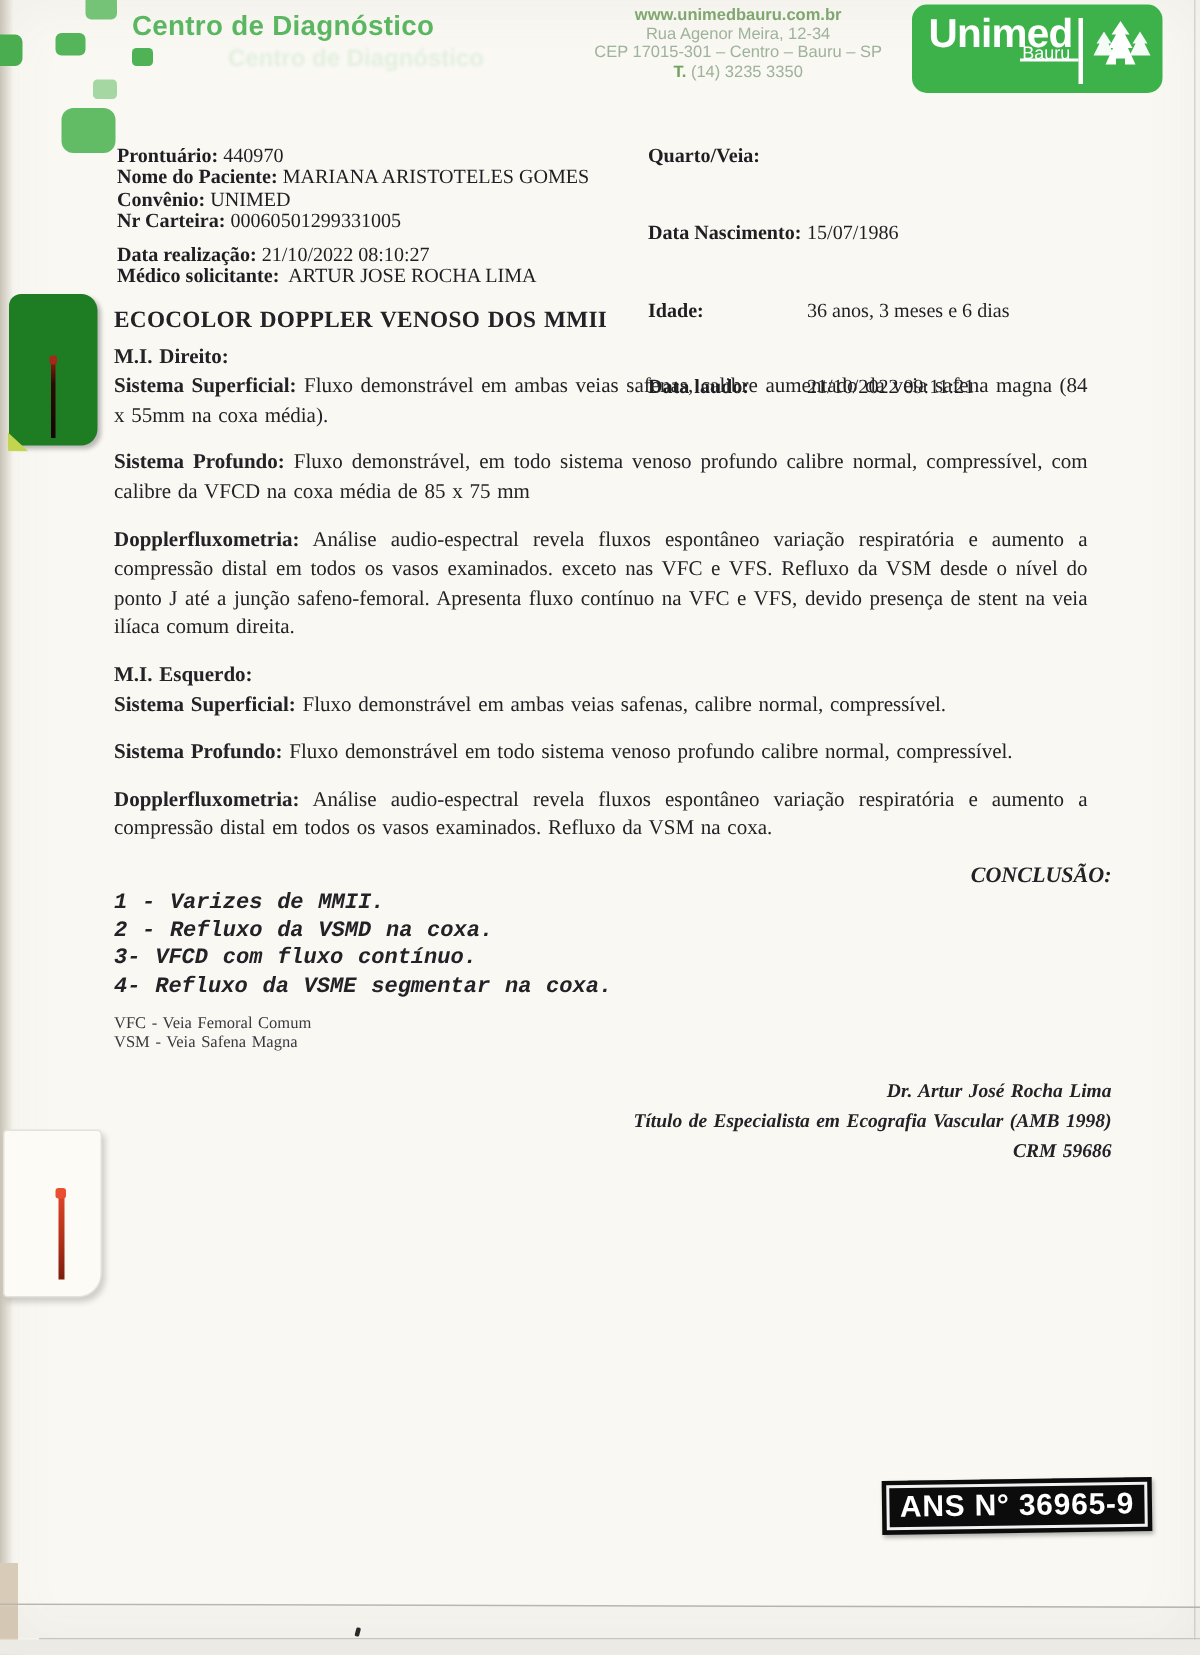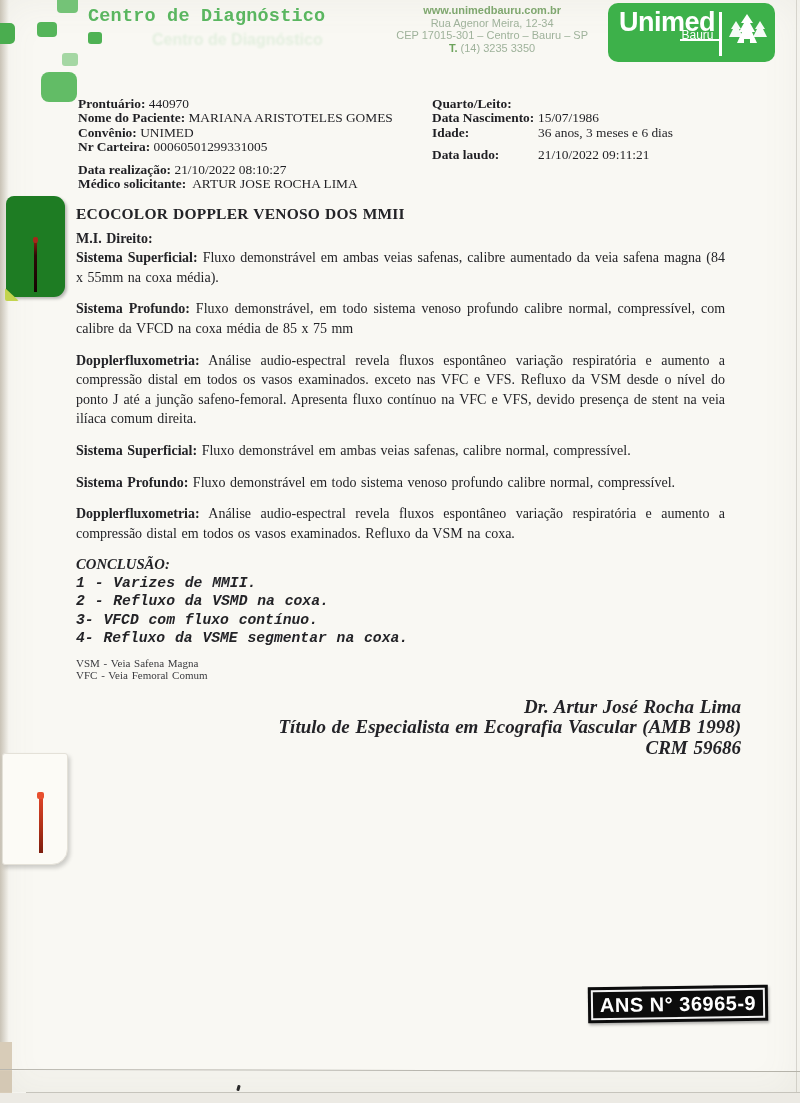--- a/index.html
+++ b/index.html
@@ -21,21 +21,21 @@
   .speck{position:absolute;left:237px;top:1085px;width:3px;height:6px;background:#2a2a2a;border-radius:1px;transform:rotate(15deg);}
   
   .sq{position:absolute;border-radius:4px;}
   .sq1{left:57px;top:-3px;width:21px;height:16px;background:#74c377;}
   .sq2{left:37px;top:22px;width:20px;height:15px;background:#55b55a;}
   .sq3{left:-5px;top:23px;width:20px;height:21px;background:#4aad4f;border-radius:5px;}
   .sq4{left:88px;top:32px;width:14px;height:12px;background:#4fb254;border-radius:3px;}
   .sq5{left:62px;top:53px;width:16px;height:13px;background:#a5d7a3;border-radius:3px;}
   .sq6{left:41px;top:72px;width:36px;height:30px;background:#62bc66;border-radius:8px;}
   .clinic-title{position:absolute;left:88px;top:6px;
-    font-family:Liberation Mono, monospace;font-weight:bold;font-size:18.5px;color:#5ab660;letter-spacing:.2px;}
+    font-family:Liberation Sans, sans-serif;font-weight:bold;font-size:18.5px;color:#5ab660;letter-spacing:.2px;}
   .ghost-title{position:absolute;left:152px;top:31px;
     font-family:"Liberation Sans",sans-serif;font-weight:bold;font-size:16px;color:#6fbf75;
     opacity:.16;filter:blur(1.1px);}
   .contact{position:absolute;right:212px;top:4px;text-align:center;
     font-family:"Liberation Sans",sans-serif;font-size:11px;line-height:12.6px;color:#9fb29b;}
   .c-www{font-weight:bold;color:#7fa76f;}
   .c-t{font-weight:bold;color:#6da35c;}
   
   .logo{position:absolute;left:608px;top:3px;width:167px;height:59px;background:#3db14a;border-radius:10px;
     font-family:"Liberation Sans",sans-serif;color:#fff;}
@@ -44,32 +44,32 @@
   .logo-underline{position:absolute;left:72px;top:36px;width:39px;height:2px;background:#fff;}
   .logo-city{position:absolute;left:68px;top:25px;width:43px;text-align:center;font-size:12px;}
   .logo-icon{position:absolute;left:119px;top:10px;}
   
   .pat{position:absolute;font-size:13.4px;line-height:14.4px;color:#1f1f23;}
   .pat b{font-weight:bold;}
   .pat-left{left:78px;top:97px;width:345px;}
   .pat-right{left:432px;top:97px;width:330px;}
   .pat .grp2{margin-top:8px;}
   .prow{white-space:nowrap;}
-  .prow.cols{display:grid;grid-template-columns:106px 1fr;}
+  .prow.cols{display:grid;grid-template-columns:106px 1fr;margin-top:37px;}
   
   .content{position:absolute;left:76px;top:204px;width:665px;color:#232327;
     font-size:14px;line-height:19.6px;word-spacing:1px;}
   .rep-title{text-align:left;font-weight:bold;font-size:15.5px;letter-spacing:.2px;margin:0 0 5px 0;}
   .rep-h{font-weight:bold;margin:0;}
   .para{margin:0 16px 12px 0;text-align:justify;}
   .para b{font-weight:bold;}
-  .concl{font-weight:bold;font-style:italic;font-size:14.7px;line-height:18.5px;margin:0;}
+  .concl{font-weight:bold;font-style:italic;font-size:14.7px;line-height:18.5px;margin:0;text-align:right;}
   .concl-item{font-weight:bold;font-style:italic;font-size:14.7px;line-height:18.5px;font-family:Liberation Mono, monospace;}
   .glossary{margin-top:9px;font-size:11px;line-height:12.6px;color:#3a3a3e;}
-  .signature{margin-top:15px;text-align:right;font-weight:bold;font-style:italic;font-size:19px;line-height:20.4px;}
+  .signature{margin-top:15px;text-align:right;font-weight:bold;font-style:italic;font-size:13px;line-height:20.4px;}
   
   .tab-green{position:absolute;left:6px;top:196px;width:59px;height:101px;background:#1e7c23;
     border-radius:8px 11px 11px 8px;box-shadow:2px 2px 3px rgba(0,0,0,.25);}
   .tab-green .staple{position:absolute;left:28px;top:44px;width:3px;height:52px;
     background:linear-gradient(to bottom,#8f1d10,#2c0a06 30%,#140402);}
   .tab-green .staple-tip{position:absolute;left:27px;top:41px;width:5px;height:6px;background:#a5281a;border-radius:2px;}
   .tab-green .wedge{position:absolute;left:-1px;bottom:-4px;width:14px;height:13px;background:#c3d44e;
     clip-path:polygon(0 100%,100% 100%,0 0);border-radius:2px;}
   .tab-white{position:absolute;left:2px;top:753px;width:64px;height:110px;background:#fcfbf6;
     border:1px solid #e4e1d8;border-radius:3px 3px 16px 3px;
@@ -132,21 +132,21 @@
     <div class="prow"><b>Nome do Paciente:</b> <span>MARIANA ARISTOTELES GOMES</span></div>
     <div class="prow"><b>Convênio:</b> <span>UNIMED</span></div>
     <div class="prow"><b>Nr Carteira:</b> <span>00060501299331005</span></div>
     <div class="grp2">
       <div class="prow"><b>Data realização:</b> <span>21/10/2022 08:10:27</span></div>
       <div class="prow"><b>Médico solicitante:</b>&nbsp; <span>ARTUR JOSE ROCHA LIMA</span></div>
     </div>
   </div>
 
   <div class="pat pat-right">
-    <div class="prow"><b>Quarto/Leito:</b> <span></span></div>
+    <div class="prow"><b>Quarto/Veia:</b> <span></span></div>
     <div class="prow cols">
         <b>Data Nascimento:</b>
         <span>15/07/1986</span>
       </div>
     <div class="prow cols">
         <b>Idade:</b>
         <span>36 anos, 3 meses e 6 dias</span>
       </div>
     <div class="grp2">
       <div class="prow cols">
@@ -159,35 +159,36 @@
   <div class="content">
     <div class="rep-title">ECOCOLOR DOPPLER VENOSO DOS MMII</div>
 
     <div class="rep-h">M.I. Direito:</div>
     <p class="para"><b>Sistema Superficial:</b> <span>Fluxo demonstrável em ambas veias safenas, calibre aumentado da veia safena magna (84 x 55mm na coxa média).</span></p>
 
     <p class="para"><b>Sistema Profundo:</b> <span>Fluxo demonstrável, em todo sistema venoso profundo calibre normal, compressível, com calibre da VFCD na coxa média de 85 x 75 mm</span></p>
 
     <p class="para"><b>Dopplerfluxometria:</b> <span>Análise audio-espectral revela fluxos espontâneo variação respiratória e aumento a compressão distal em todos os vasos examinados. exceto nas VFC e VFS. Refluxo da VSM desde o nível do ponto J até a junção safeno-femoral. Apresenta fluxo contínuo na VFC e VFS, devido presença de stent na veia ilíaca comum direita.</span></p>
 
+    <div class="rep-h">M.I. Esquerdo:</div>
     <p class="para"><b>Sistema Superficial:</b> <span>Fluxo demonstrável em ambas veias safenas, calibre normal, compressível.</span></p>
 
     <p class="para"><b>Sistema Profundo:</b> <span>Fluxo demonstrável em todo sistema venoso profundo calibre normal, compressível.</span></p>
 
     <p class="para"><b>Dopplerfluxometria:</b> <span>Análise audio-espectral revela fluxos espontâneo variação respiratória e aumento a compressão distal em todos os vasos examinados. Refluxo da VSM na coxa.</span></p>
 
     <div class="concl">CONCLUSÃO:</div>
     <div class="concl-item">1 - Varizes de MMII.</div>
     <div class="concl-item">2 - Refluxo da VSMD na coxa.</div>
     <div class="concl-item">3- VFCD com fluxo contínuo.</div>
     <div class="concl-item">4- Refluxo da VSME segmentar na coxa.</div>
 
     <div class="glossary">
+      <div>VFC - Veia Femoral Comum</div>
       <div>VSM - Veia Safena Magna</div>
-      <div>VFC - Veia Femoral Comum</div>
     </div>
 
     <div class="signature">
       <div>Dr. Artur José Rocha Lima</div>
       <div>Título de Especialista em Ecografia Vascular (AMB 1998)</div>
       <div>CRM 59686</div>
     </div>
   </div>
 
   <div class="tab-green">

